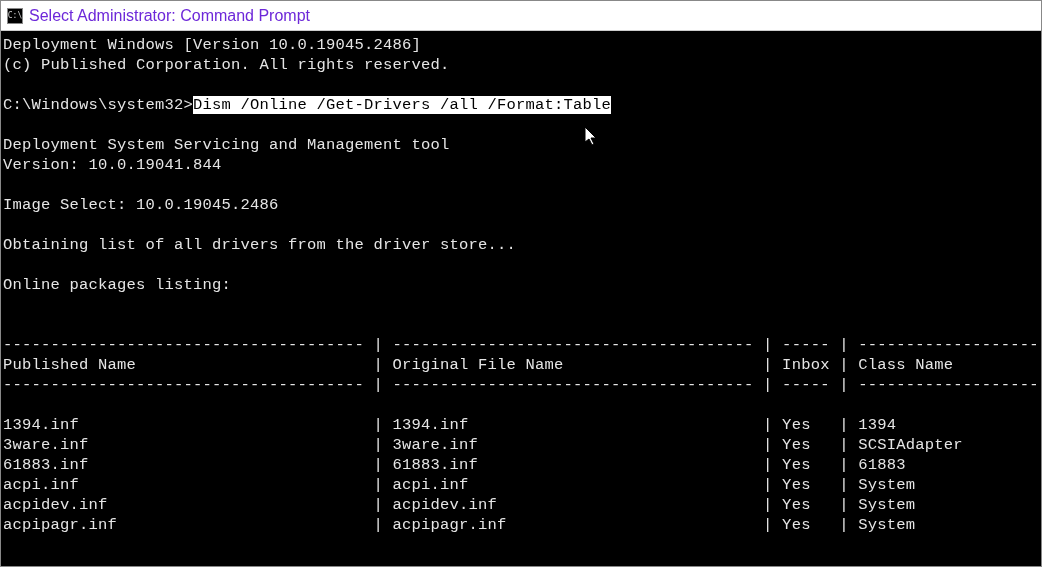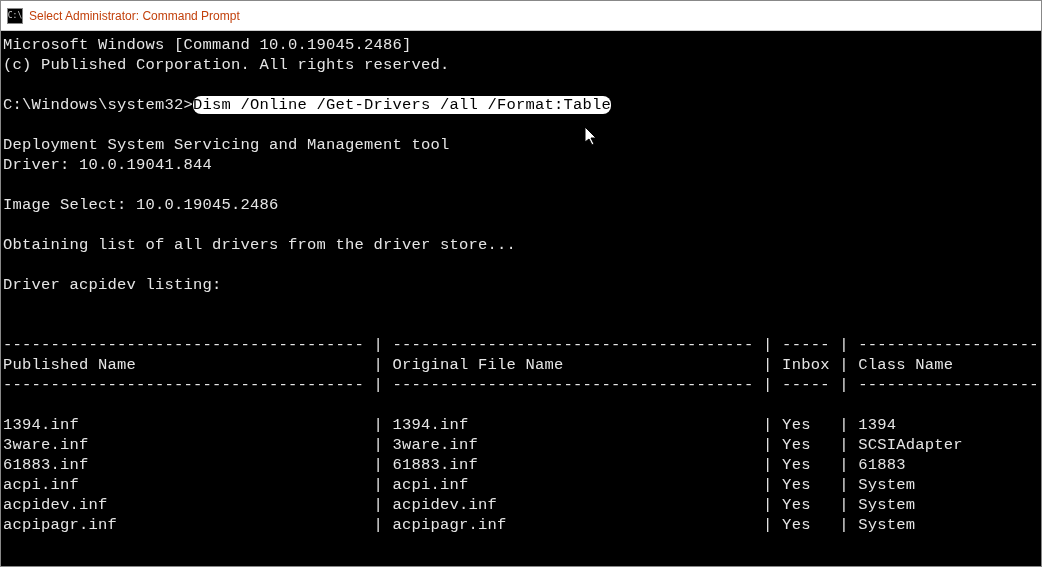--- a/index.html
+++ b/index.html
@@ -31,68 +31,67 @@
       display: flex;
       align-items: center;
       justify-content: center;
       margin-right: 6px;
       font-size: 8px;
       color: #ccc;
       font-family: monospace;
     }
     .titlebar-text {
       font-family: 'Segoe UI', Tahoma, sans-serif;
-      font-size: 12px;
-      color: #c2410c;
+      font-size: 16px;
+      color: #6d28d9;
     }
     .terminal {
       background: #000;
       color: #e5e5e5;
       height: calc(100% - 30px);
       padding: 4px 2px;
       font-size: 15.5px;
       line-height: 20px;
       white-space: pre;
       overflow: hidden;
       position: relative;
       letter-spacing: 0.2px;
     }
     .highlight {
       background: #fff;
       color: #000;
-      border-radius: 8px;
     }
     .cursor-arrow {
       position: absolute;
       top: 96px;
       left: 584px;
       pointer-events: none;
     }
   </style>
 </head>
 <body>
 
 <div class="titlebar">
   <div class="titlebar-icon">C:\</div>
   <div class="titlebar-text">Select Administrator: Command Prompt</div>
 </div>
 
-<div class="terminal"><span>Microsoft Windows [Command 10.0.19045.2486]</span>
+<div class="terminal"><span>Deployment Windows [Version 10.0.19045.2486]</span>
 <span>(c) Published Corporation. All rights reserved.</span>
 <span></span>
 <span>C:\Windows\system32&gt;</span><span class="highlight">Dism /Online /Get-Drivers /all /Format:Table</span>
 <span></span>
 <span>Deployment System Servicing and Management tool</span>
-<span>Driver: 10.0.19041.844</span>
+<span>Version: 10.0.19041.844</span>
 <span></span>
 <span>Image Select: 10.0.19045.2486</span>
 <span></span>
 <span>Obtaining list of all drivers from the driver store...</span>
 <span></span>
-<span>Driver acpidev listing:</span>
+<span>Online packages listing:</span>
 <span></span>
 <span></span>
 <span>-------------------------------------- | -------------------------------------- | ----- | ---------------------- |</span>
 <span>Published Name                         | Original File Name                     | Inbox | Class Name             |</span>
 <span>-------------------------------------- | -------------------------------------- | ----- | ---------------------- |</span>
 <span></span>
 <span>1394.inf                               | 1394.inf                               | Yes   | 1394                   |</span>
 <span>3ware.inf                              | 3ware.inf                              | Yes   | SCSIAdapter            |</span>
 <span>61883.inf                              | 61883.inf                              | Yes   | 61883                  |</span>
 <span>acpi.inf                               | acpi.inf                               | Yes   | System                 |</span>

